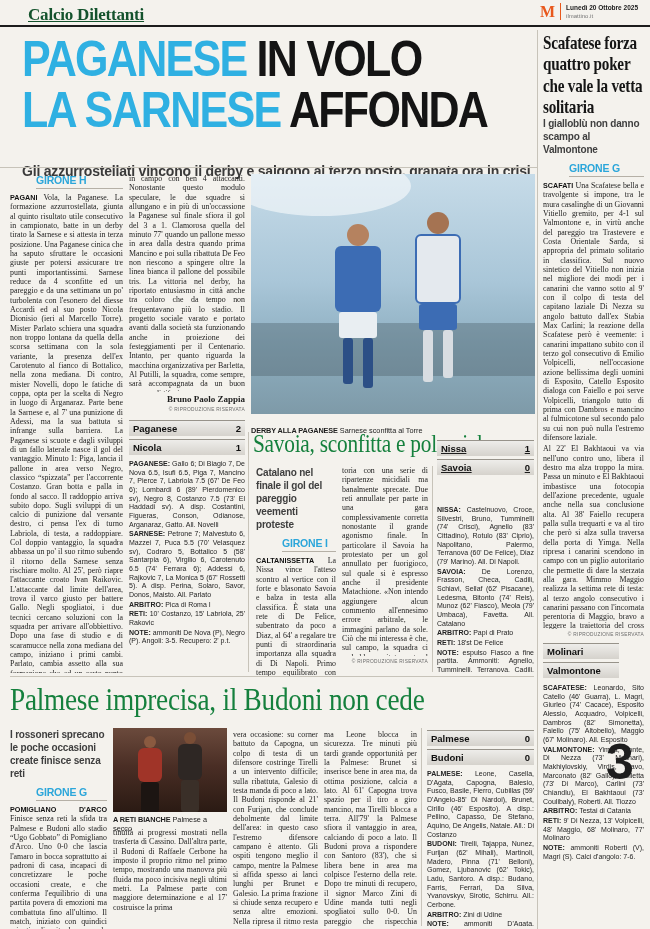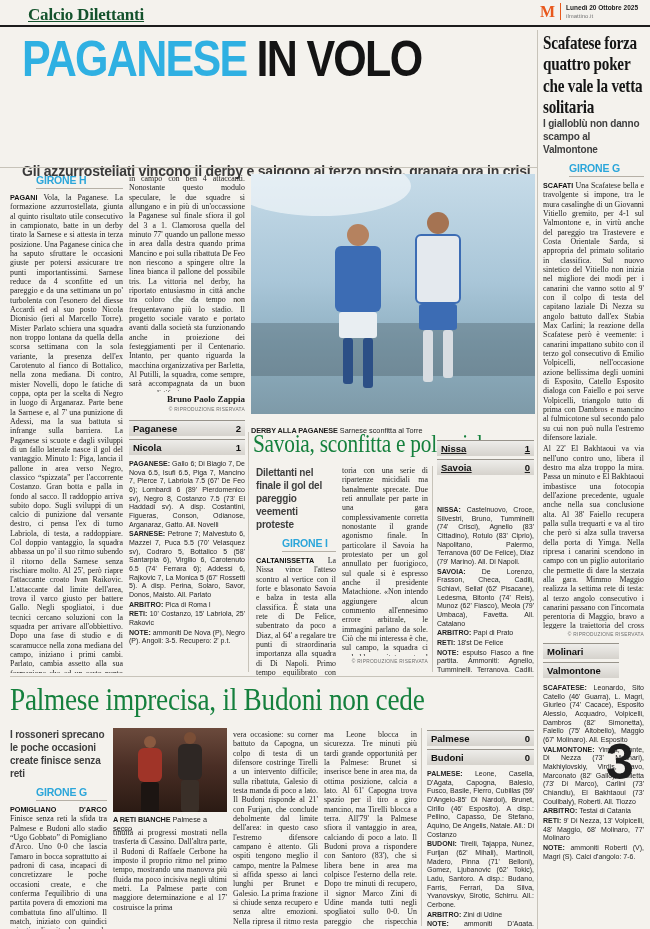--- a/index.html
+++ b/index.html
@@ -67,20 +67,21 @@
     <span class="mdiv"></span>
     <span>
       <div class="mdate">Lunedì 20 Ottobre 2025</div>
       <div class="msite">ilmattino.it</div>
     </span>
   </div>
   <div class="abs hdr-rule" style="left:0;top:25px;width:650px;"></div>
 
   <div class="abs" style="left:22px;top:34px;width:520px;">
     <div class="bighead"><span class="sq"><span class="cyan">PAGANESE</span><span class="blk"> IN VOLO</span></span></div>
+    <div class="bighead"><span class="sq"><span class="cyan">LA SARNESE</span><span class="blk"> AFFONDA</span></span></div>
   </div>
   <div class="abs subhead" style="left:22px;top:163px;width:515px;">Gli azzurrostellati vincono il derby e salgono al terzo posto, granata ora in crisi</div>
   <div class="abs hrule" style="left:0;top:167px;width:537px;"></div>
 
   <div class="abs" style="left:10px;top:174px;width:113px;">
     <div class="girone">GIRONE H</div>
     <div class="body-text" style="height:480px;">
       <b class="dl">PAGANI</b><span>Vola, la Paganese. La formazione azzurrostellata, giunta al quinto risultato utile consecutivo in campionato, batte in un derby tirato la Sarnese e si attesta in terza posizione. Una Paganese cinica che ha saputo sfruttare le occasioni giuste per potersi assicurare tre punti importantissimi. Sarnese reduce da 4 sconfitte ed un pareggio e da una settimana un po' turbolenta con l'esonero del diesse Accardi ed al suo posto Nicola Dionisio (ieri al Marcello Torre). Mister Parlato schiera una squadra non troppo lontana da quella della scorsa settimana con la sola variante, la presenza dell'ex Carotenuto al fianco di Bottalico, nella zona mediana. Di contro, mister Novelli, dopo le fatiche di coppa, opta per la scelta di Negro in luogo di Arganaraz. Parte bene la Sarnese e, al 7' una punizione di Adessi, ma la sua battuta si infrange sulla barriera. La Paganese si scuote e dagli sviluppi di un fallo laterale nasce il gol del vantaggio. Minuto 1: Piga, lancia il pallone in area verso Negro, classico “spizzata” per l'accorrente Costanzo. Gran botta e palla in fondo al sacco. Il raddoppio arriva subito dopo. Sugli sviluppi di un calcio di punizione dal versante destro, ci pensa l'ex di turno Labriola, di testa, a raddoppiare. Col doppio vantaggio, la squadra abbassa un po' il suo ritmo subendo il ritorno della Sarnese senza rischiare molto. Al 25', però riapre l'attaccante croato Ivan Raikovic. L'attaccante dal limite dell'area, trova il varco giusto per battere Gallo. Negli spogliatoi, i due tecnici cercano soluzioni con la squadra per arrivare all'obbiettivo. Dopo una fase di studio e di scaramucce nella zona mediana del campo, iniziano i primi cambi. Parlato, cambia assetto alla sua formazione che ad un certo punto si ritrova</span>
     </div>
   </div>
@@ -129,21 +130,21 @@
     <p class="lu"><b>ARBITRO:</b><span>Pica di Roma I</span></p>
     <p class="lu"><b>RETI:</b><span>10' Costanzo, 15' Labriola, 25' Rakovic</span></p>
     <p class="lu"><b>NOTE:</b><span>ammoniti De Nova (P), Negro (P). Angoli: 3-5. Recupero: 2' p.t.</span></p>
   </div>
 
   <div class="abs vrule" style="left:248px;top:432px;height:240px;"></div>
   <div class="abs serif-head" style="left:253px;top:429px;width:282px;font-size:26px;white-space:nowrap;">
     <span style="display:inline-block;transform:scaleX(.82);transform-origin:0 50%;">Savoia, sconfitta e polemiche</span>
   </div>
   <div class="abs" style="left:256px;top:466px;width:80px;">
-    <div class="standfirst">Dilettanti nel finale il gol del pareggio veementi proteste</div>
+    <div class="standfirst">Catalano nel finale il gol del pareggio veementi proteste</div>
     <div class="girone">GIRONE I</div>
     <div class="body-text" style="height:122px;">
       <b class="dl">CALTANISSETTA</b><span>La Nissa vince l'atteso scontro al vertice con il forte e blasonato Savoia e balza in testa alla classifica. È stata una rete di De Felice, subentrato da poco a Diaz, al 64' a regalare tre punti di straordinaria importanza alla squadra di Di Napoli. Primo tempo equilibrato con una leggera prevalenza degli ospiti. Ma la Nissa è stata molto abile a gestire in maniera ordinata e rocciosa i tentativi offensivi dei campani e non ha corso grandi pericoli. Secondo tempo di marca biancoscudata caratterizzato dal predominio territortale che si è concretizzato con la rete di De Felice. Dopo il vantaggio la Nissa ha legittimato la vit-</span>
     </div>
   </div>
   <div class="abs" style="left:342px;top:466px;width:86px;">
     <div class="body-text" style="height:190px;">toria con una serie di ripartenze micidiali ma banalmente sprecate. Due reti annullate per parte in una gara complessivamente corretta nonostante il grande agonismo finale. In particolare il Savoia ha protestato per un gol annullato per fuorigioco, sul quale si è espresso anche il presidente Matachione. «Non intendo aggiungere alcun commento all'ennesimo errore arbitrale, le immagini parlano da sole. Ciò che mi interessa è che, sul campo, la squadra ci vedrebbe meritatamente al primo posto; solo le decisioni arbitrali ci tengono, ingiustamente, a due punti dalla vetta. Ora più che mai dobbiamo restare uniti, compatti e determinati, il nostro cammino continua con orgoglio, forza e cuore. Avanti Torre Annunziata! Avanti Savoia!».</div>
     <div class="credit">© RIPRODUZIONE RISERVATA</div>
   </div>
   <div class="abs vrule" style="left:432px;top:466px;height:206px;"></div>

